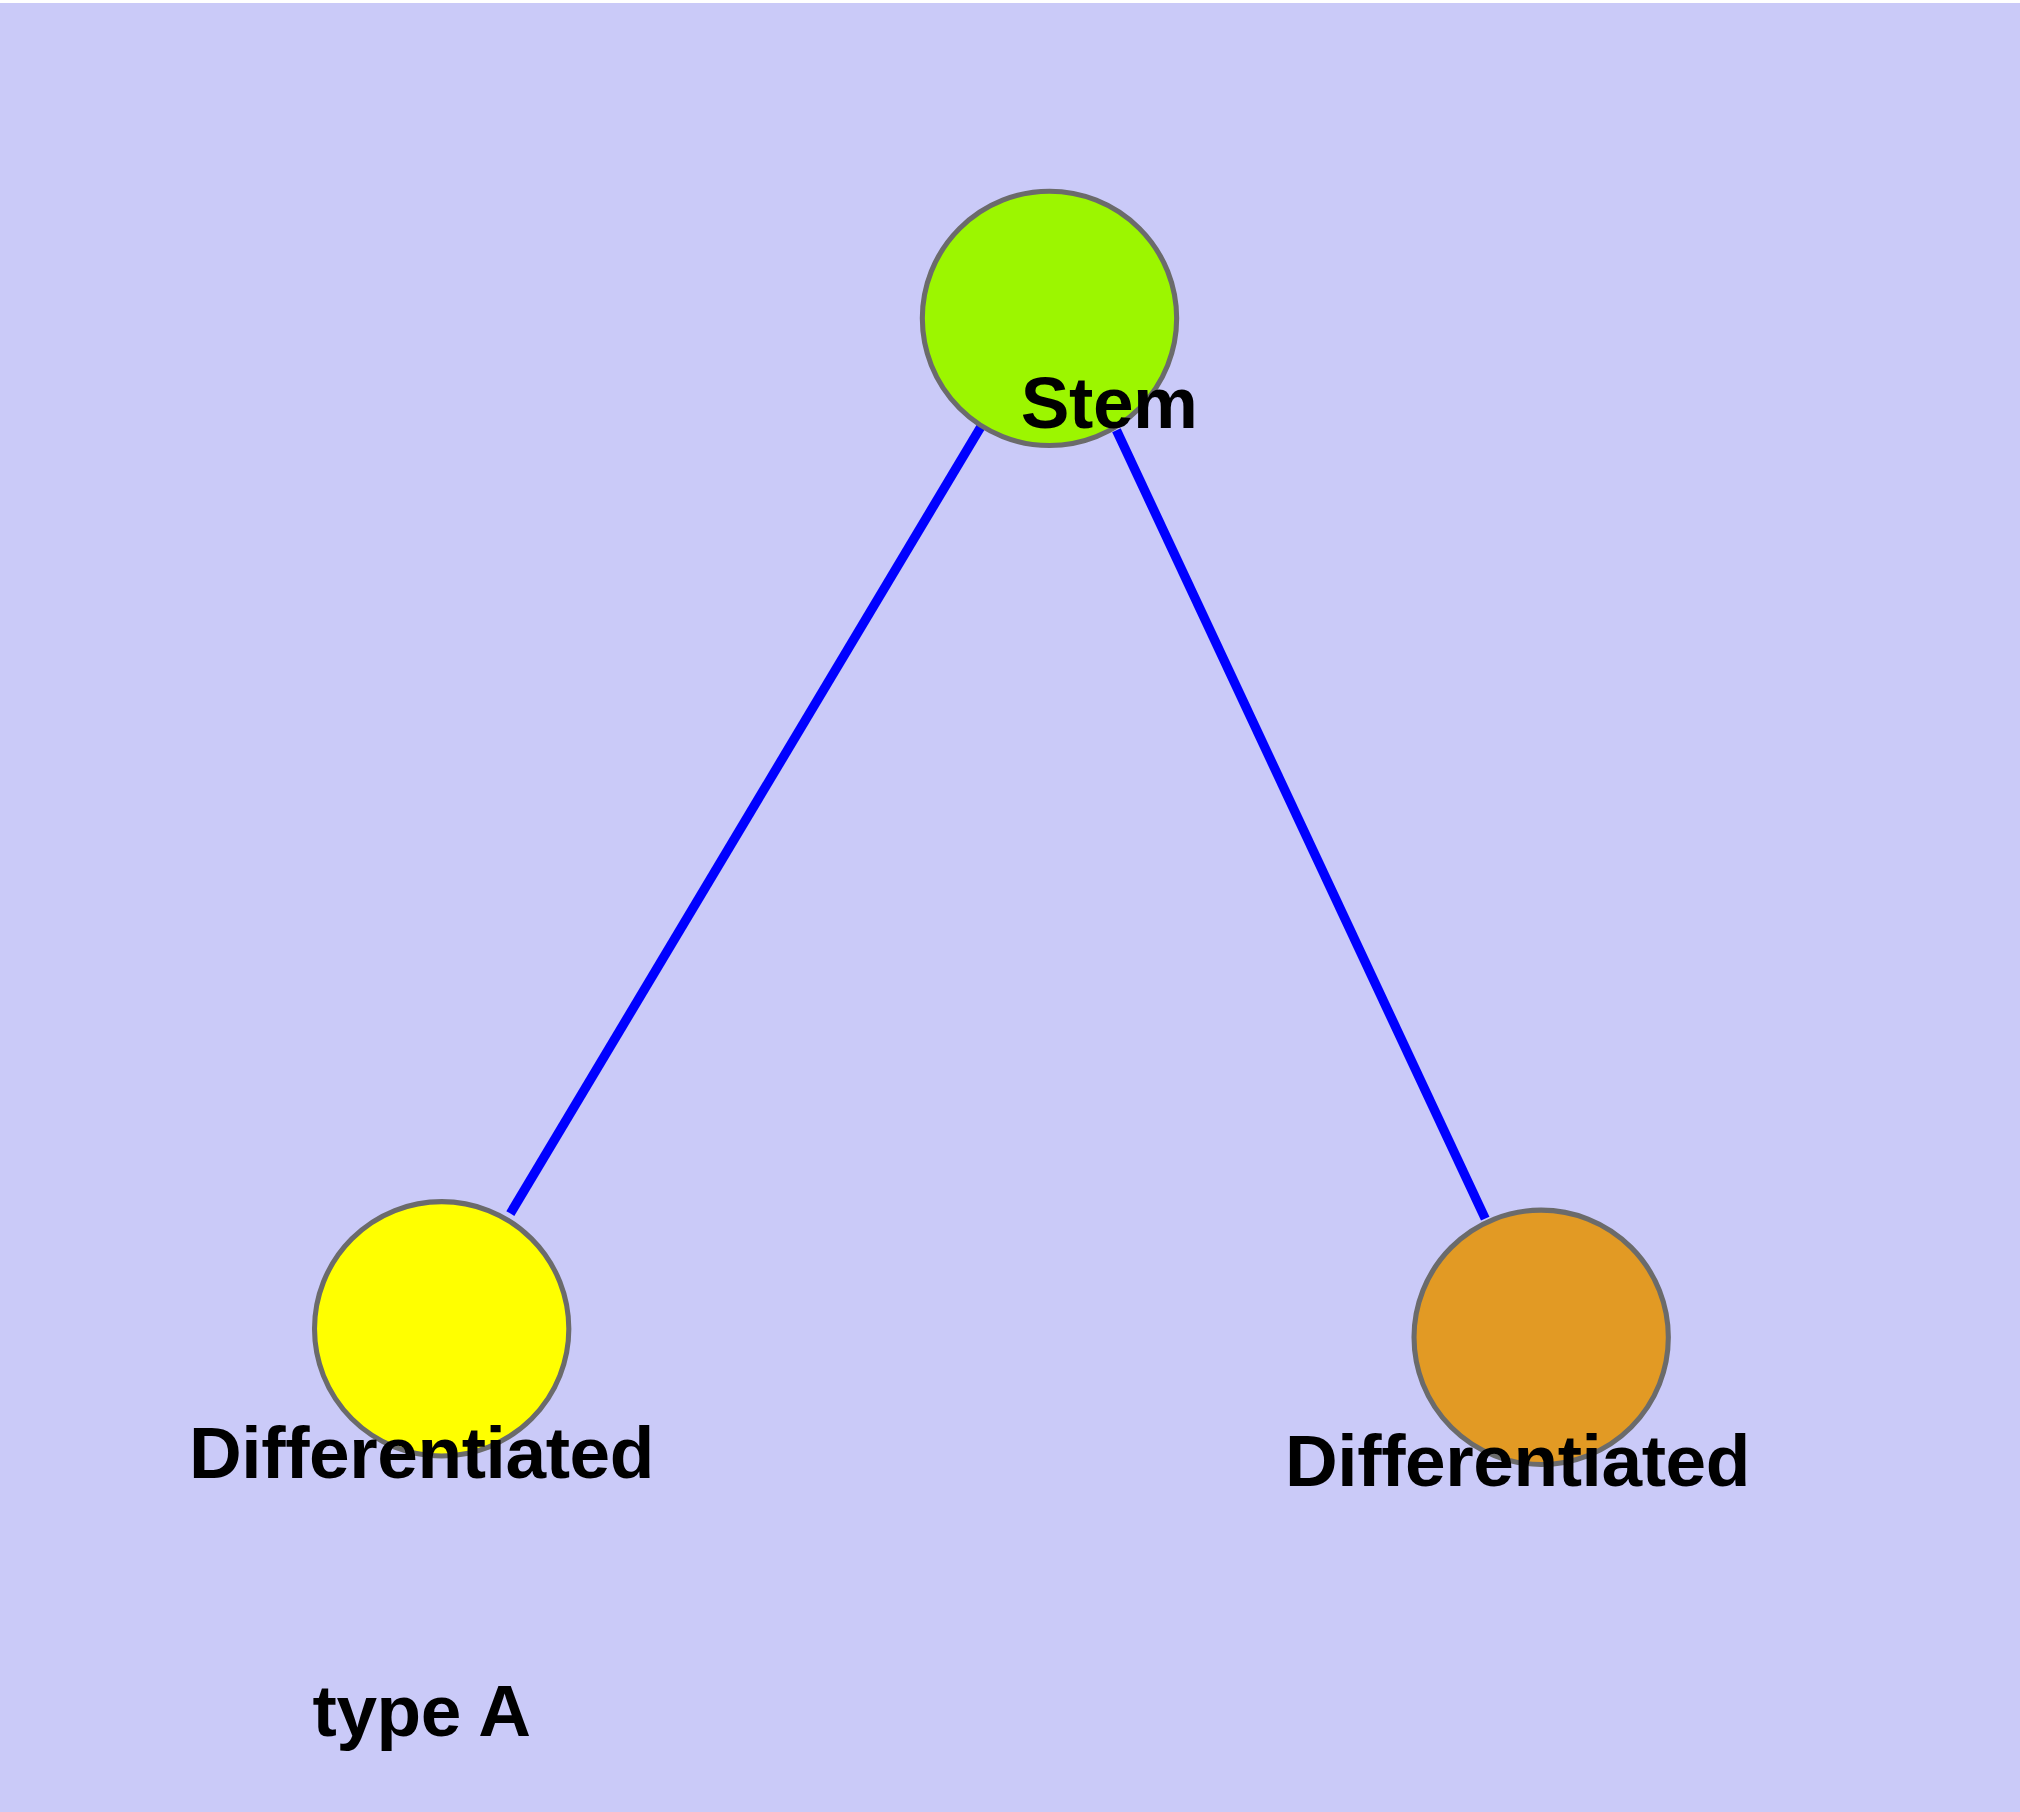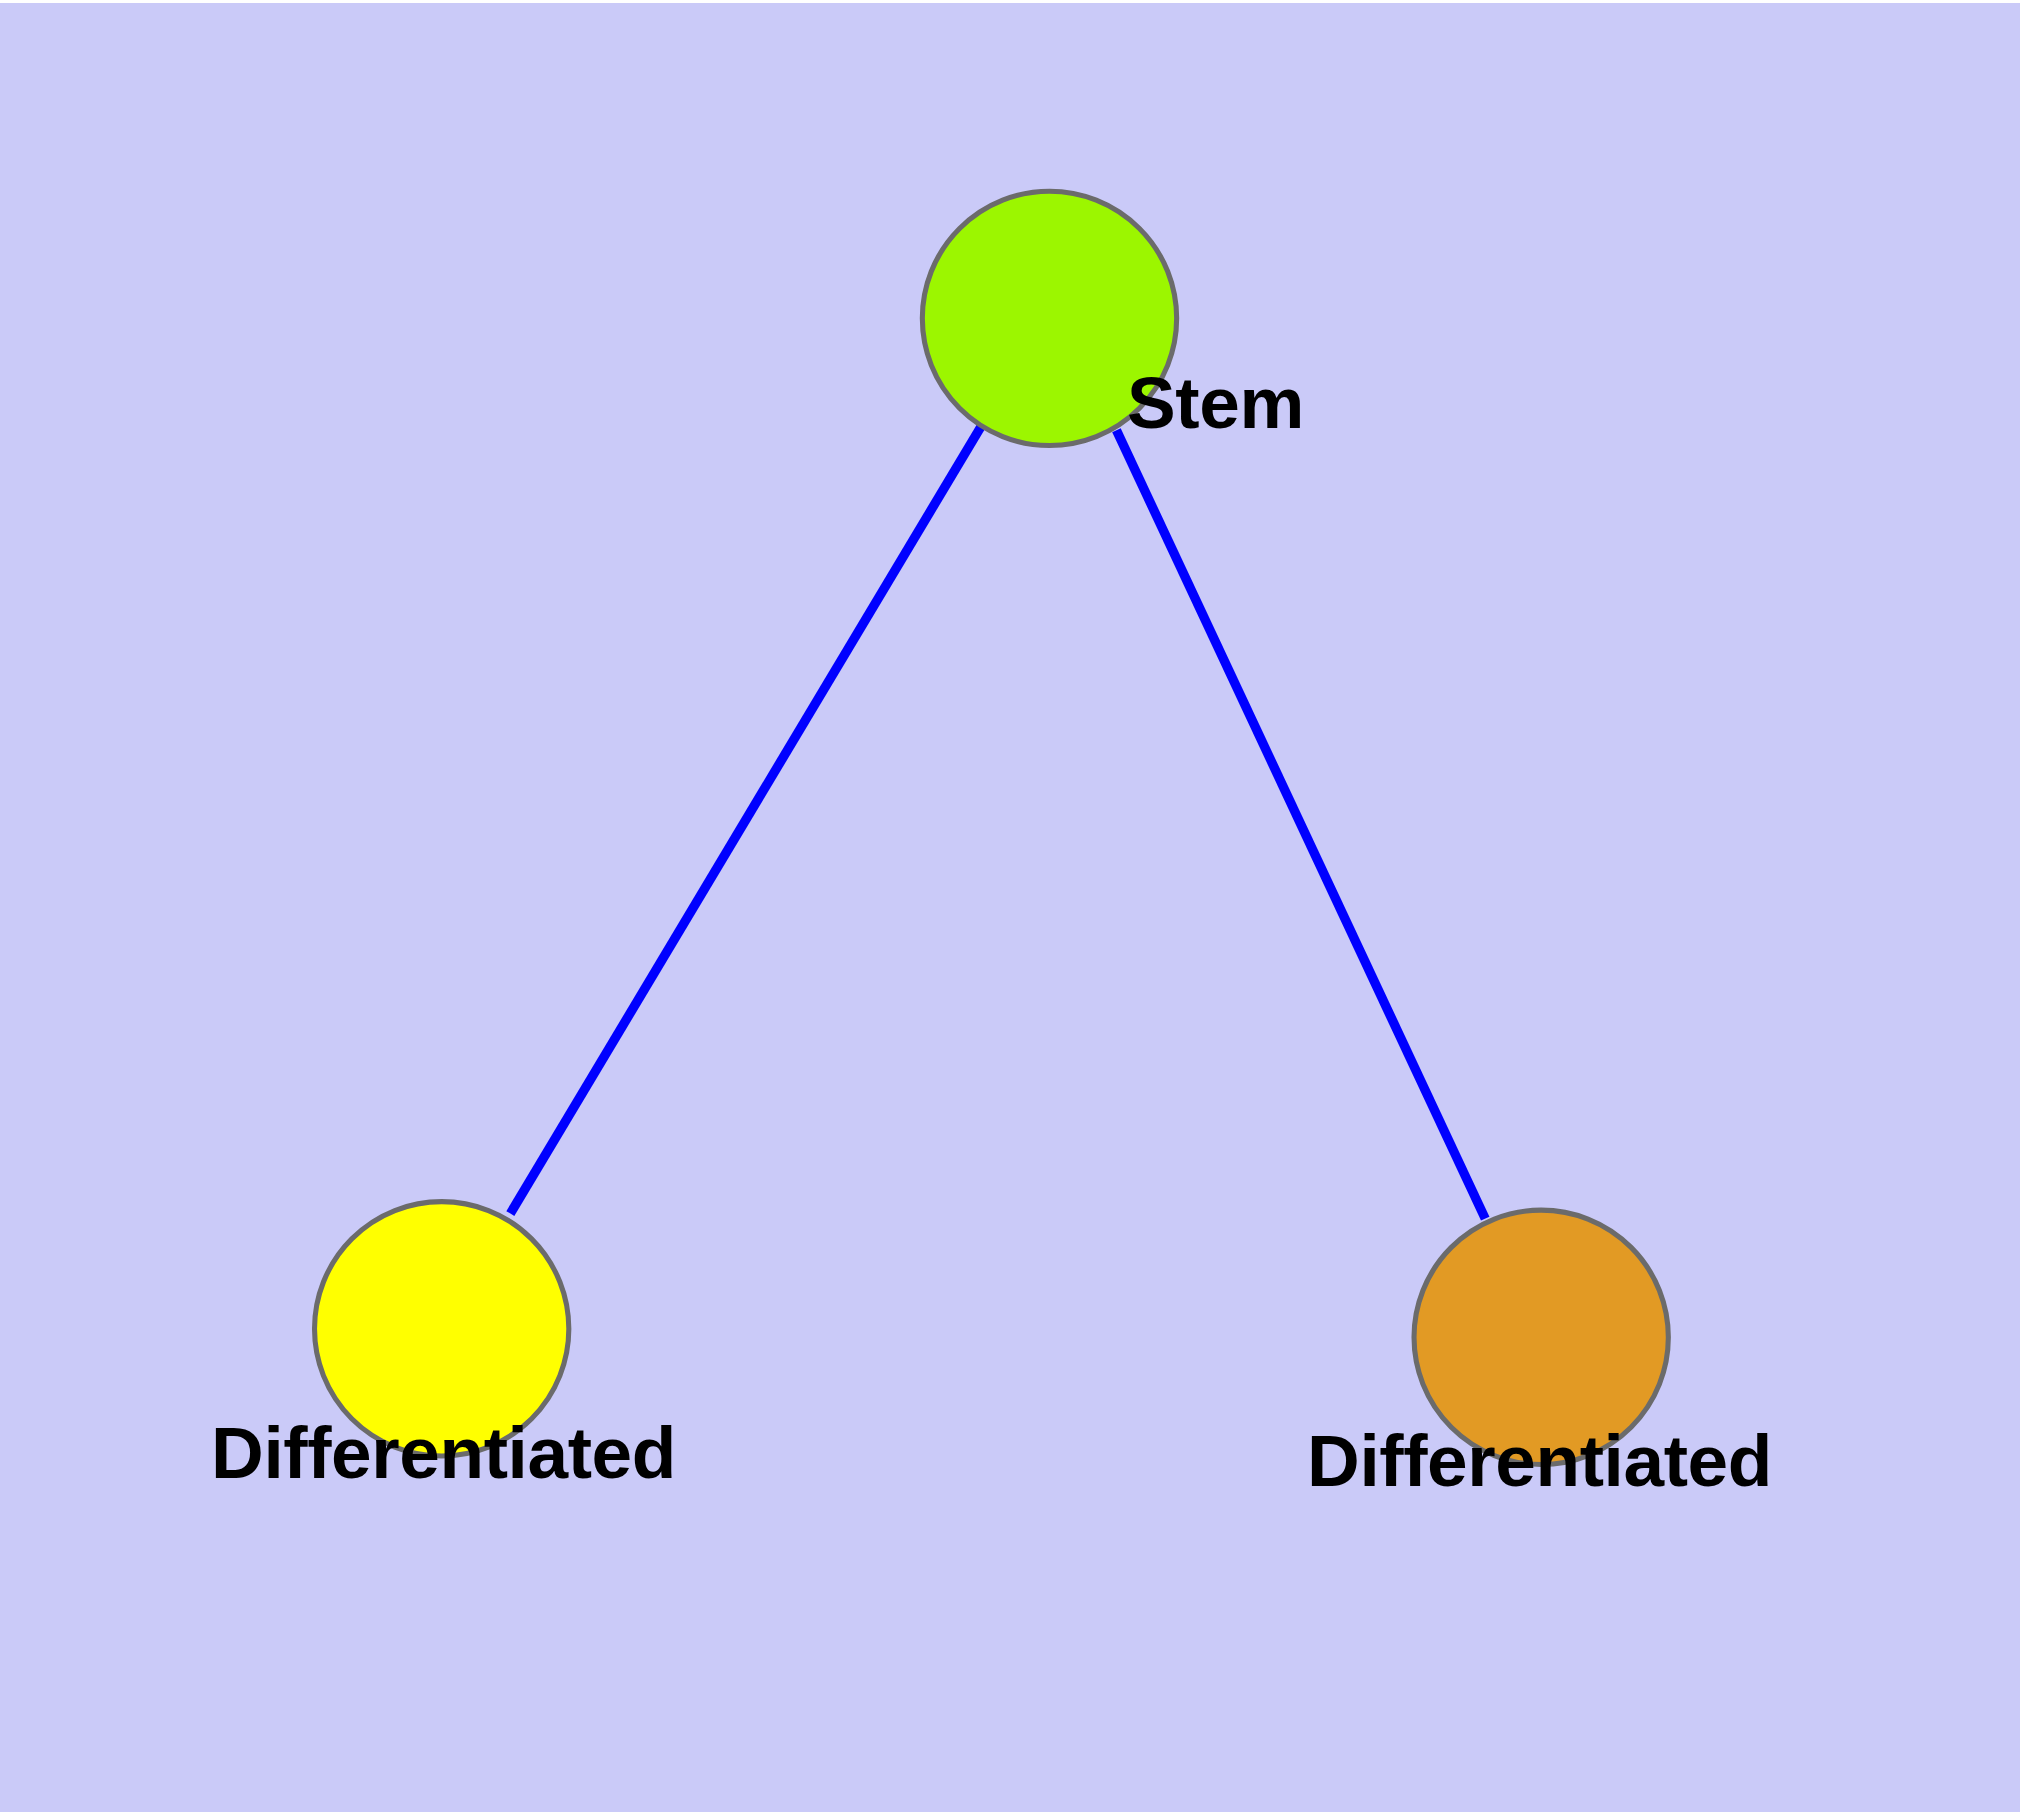--- a/index.html
+++ b/index.html
@@ -25,21 +25,21 @@
   }
   #graph-svg {
     position: absolute;
     left: 0;
     top: 0;
     width: 2021px;
     height: 1809px;
   }
   .node-label {
     position: absolute;
-    text-align: right;
+    text-align: center;
     color: #000000;
     font-weight: bold;
     line-height: 1.18;
     white-space: pre;
     pointer-events: none;
     letter-spacing: -0.4px;
   }
   #label-stem {
     font-size: 73px;
     left: 795px;
@@ -78,20 +78,21 @@
         <circle cx="1818" cy="1574" r="150" fill="#e29a24" stroke="#6b6b6b" stroke-width="6"></circle>
       </g>
     </svg>
 
     <div class="node-label" id="label-stem">
       <span>Stem</span>
     </div>
 
     <div class="node-label" id="label-diff-a">
       <div>Differentiated</div>
+      <div>type A</div>
     </div>
 
     <div class="node-label" id="label-diff-b">
       <div>Differentiated</div>
     </div>
 
   </div>
 </div>
 
 

